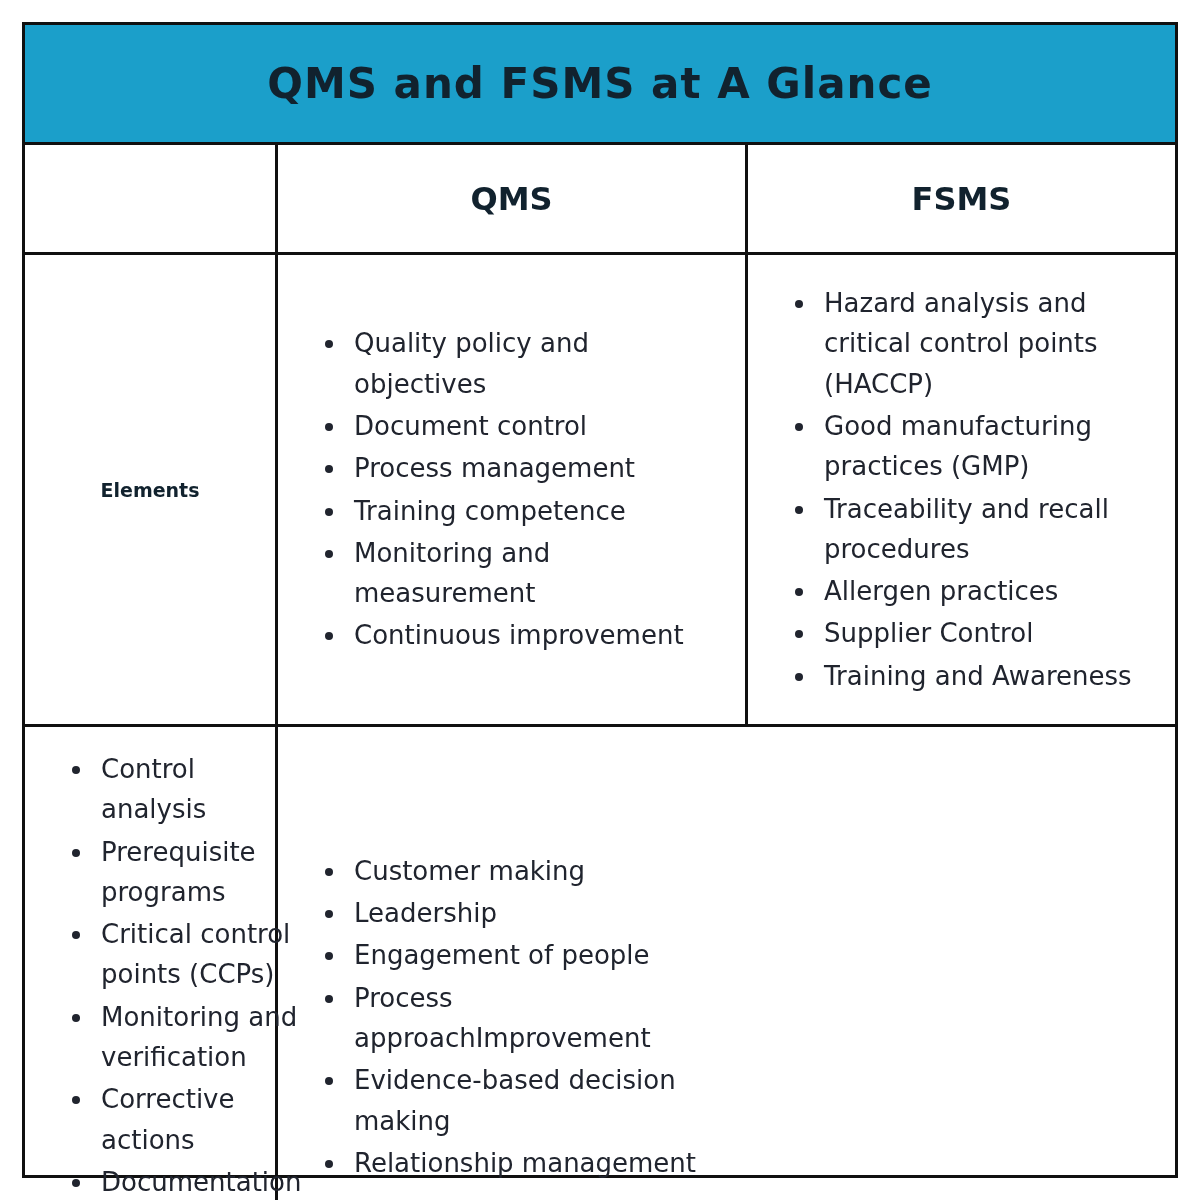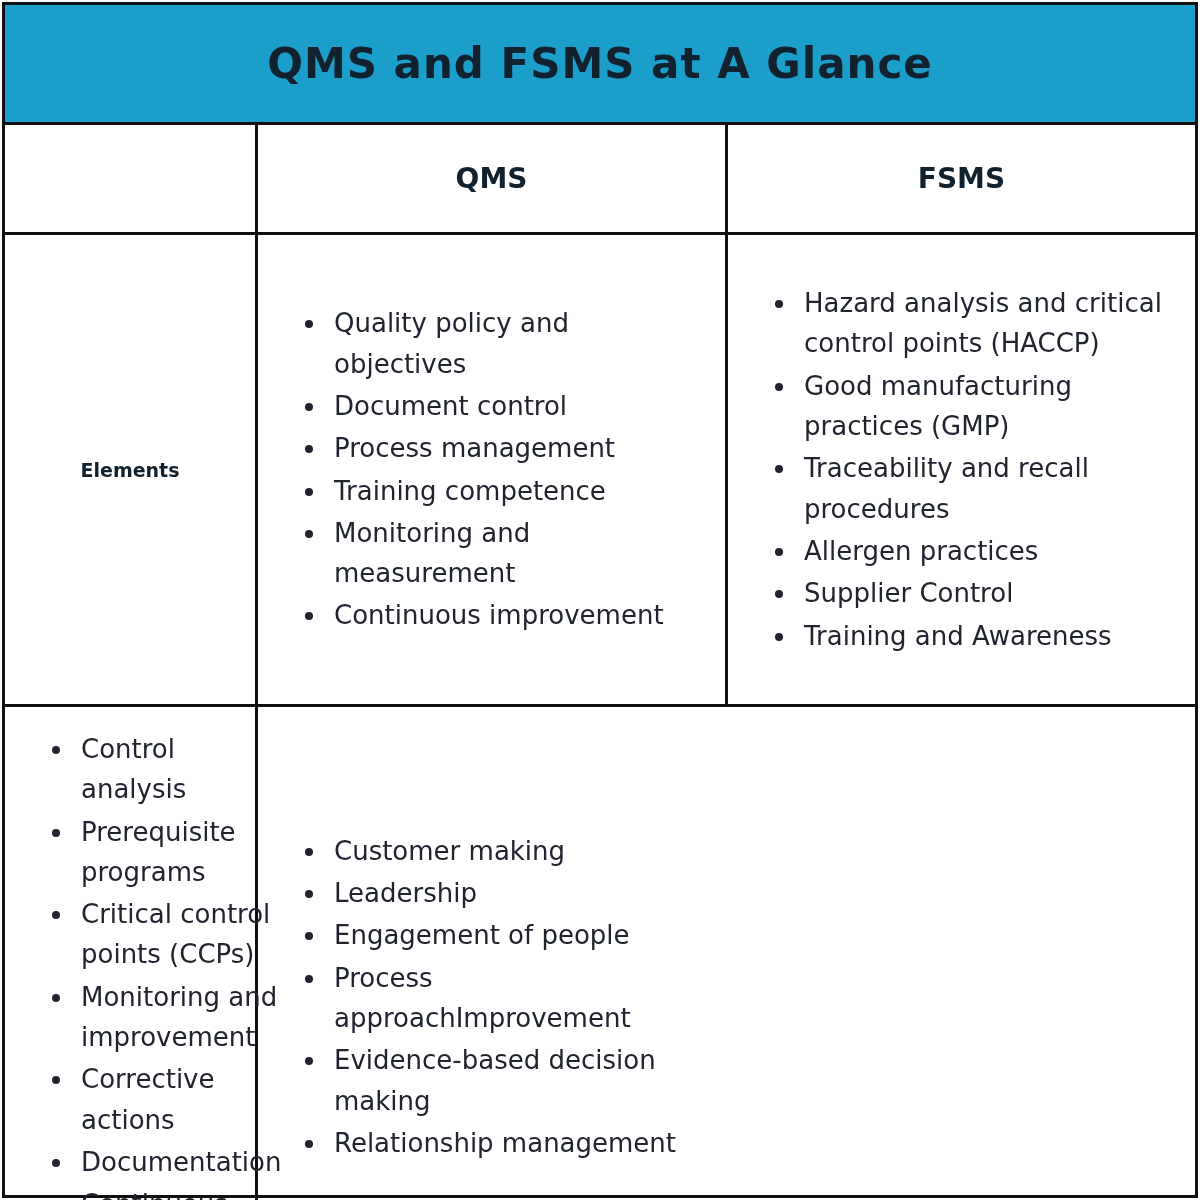--- a/index.html
+++ b/index.html
@@ -6,21 +6,21 @@
     margin: 0;
     padding: 0;
     background: #ffffff;
     font-family: "DejaVu Sans", "Liberation Sans", sans-serif;
     color: #20242e;
   }
   .page {
     width: 1200px;
     height: 1200px;
     box-sizing: border-box;
-    padding: 2px;
+    padding: 22px;
     background: #ffffff;
   }
   .frame {
     width: 100%;
     height: 100%;
     box-sizing: border-box;
     display: flex;
     flex-direction: column;
     border: 3px solid #101010;
   }
@@ -50,21 +50,21 @@
     box-sizing: border-box;
     border-right: 3px solid #101010;
     border-bottom: 3px solid #101010;
     display: flex;
     align-items: center;
     justify-content: center;
   }
   .cell.last-col { border-right: none; }
   .cell.last-row { border-bottom: none; }
   .col-header {
-    font-size: 28px;
+    font-size: 32px;
     font-weight: 800;
     color: #11222e;
   }
   .row-label {
     font-size: 19px;
     font-weight: 700;
     color: #11222e;
   }
   .list-cell {
     justify-content: flex-start;
@@ -119,21 +119,21 @@
             <li>Supplier Control</li>
             <li>Training and Awareness</li>
           </ul>
       </div>
 
       <div class="cell list-cell last-row">
         <ul>
             <li>Control analysis</li>
             <li>Prerequisite programs</li>
             <li>Critical control points (CCPs)</li>
-            <li>Monitoring and improvement</li>
+            <li>Monitoring and verification</li>
             <li>Corrective actions</li>
             <li>Documentation</li>
             <li>Continuous improvement</li>
           </ul>
       </div>
       <div class="cell list-cell last-row last-col">
         <ul>
             <li>Customer making</li>
             <li>Leadership</li>
             <li>Engagement of people</li>

